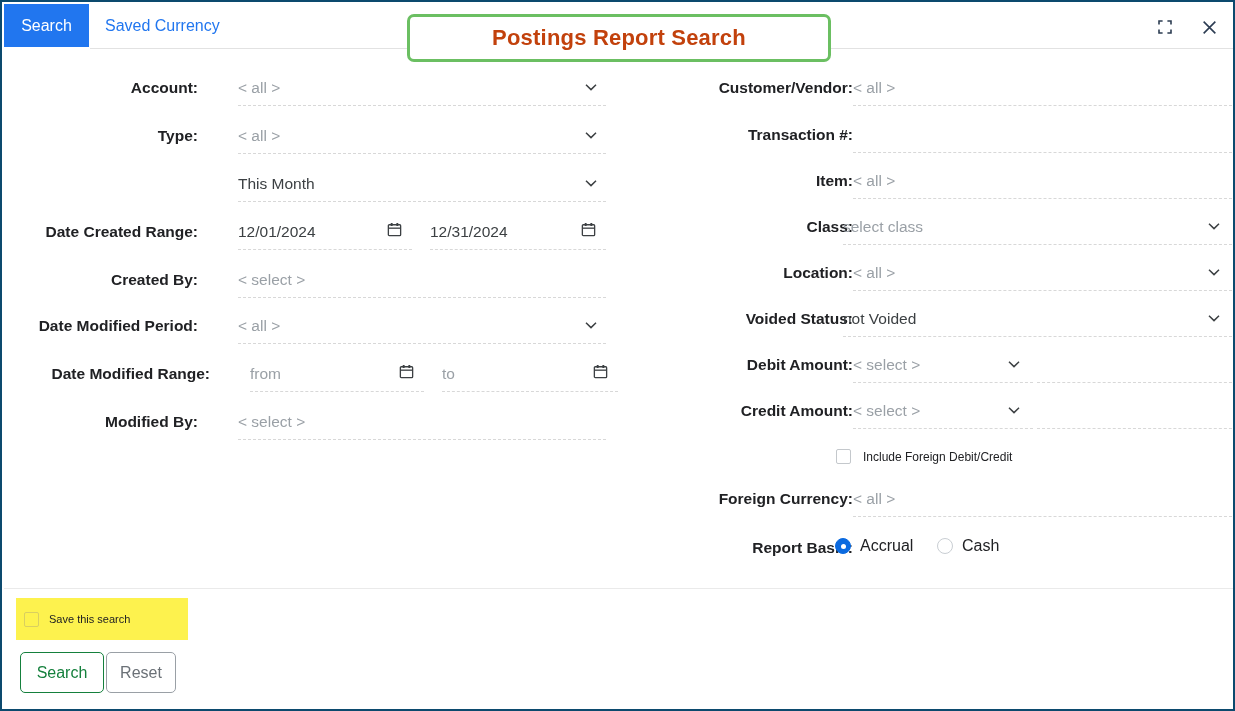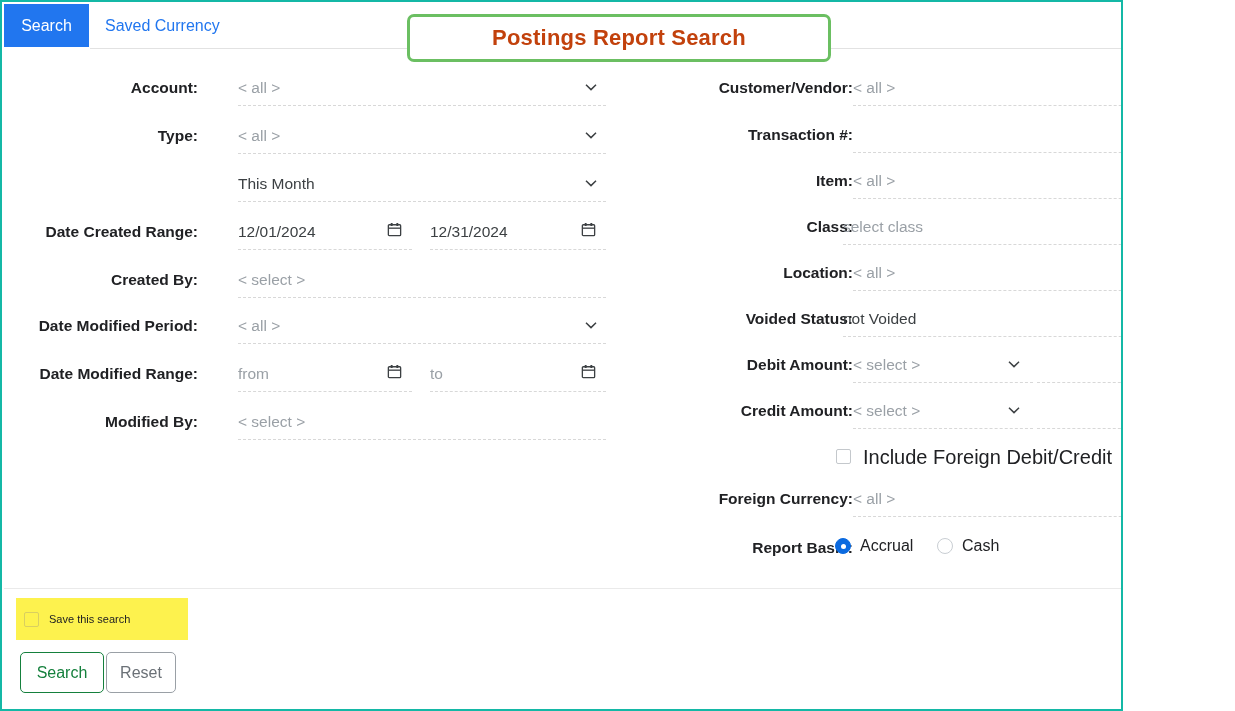--- a/index.html
+++ b/index.html
@@ -3,23 +3,23 @@
 <meta charset="utf-8">
 <style>
   * { box-sizing: border-box; }
   html, body {
     margin: 0; padding: 0;
     background: #ffffff;
     font-family: "Liberation Sans", sans-serif;
   }
   #app {
     position: relative;
-    width: 1123px; height: 711px;
+    width: 1235px; height: 711px;
     background: #ffffff;
-    border: 2px solid #14b8a6;
+    border: 2px solid #0c4a6e;
     overflow: hidden;
   }
 
   
   .topbar {
     position: absolute; left: 0; top: 0;
     width: 1235px; height: 48px;
     background: #ffffff;
   }
   .tab-search {
@@ -121,21 +121,21 @@
   .cbox {
     position: absolute;
     width: 15px; height: 15px;
     border: 1px solid #c4c8cc;
     border-radius: 2px;
     background: #fff;
     cursor: pointer;
   }
   .cbox-label {
     position: absolute;
-    font-size: 20px;
+    font-size: 12px;
     color: #202124;
     line-height: 20px;
     white-space: nowrap;
   }
   .radio {
     position: absolute;
     width: 16px; height: 16px;
     border-radius: 50%;
     border: 1px solid #c9ced3;
     background: #fff;
@@ -315,21 +315,21 @@
         <div class="field" style="left:236px; width:368px;">
           <span class="fval ph">&lt; all &gt;</span>
           <span class="caret" style="right:6px;">
             <svg width="18" height="18" viewBox="0 0 18 18" fill="none" stroke="#3c4043" stroke-width="1.5">
                 <path d="M4 6.8L9 11.6 14 6.8"></path>
               </svg>
           </span>
         </div>
       </div>
 
-      <div class="row" style="left:0; top:312px; width:620px;">
+      <div class="row" style="left:12px; top:312px; width:620px;">
         <div class="lbl" style="right:424px;">Date Modified Range:</div>
         <div class="field" style="left:428px; width:176px;">
           <span class="fval ph">to</span>
           <span class="cal" style="right:8px;">
             <svg width="17" height="17" viewBox="0 0 18 18" fill="none" stroke="#3c4043" stroke-width="1.4">
               <rect x="2.5" y="4" width="13" height="11.5" rx="1"></rect>
               <path d="M2.5 7.6h13"></path>
               <path d="M6 2.2v3.2M12 2.2v3.2" stroke-width="2"></path>
             </svg>
           </span>

